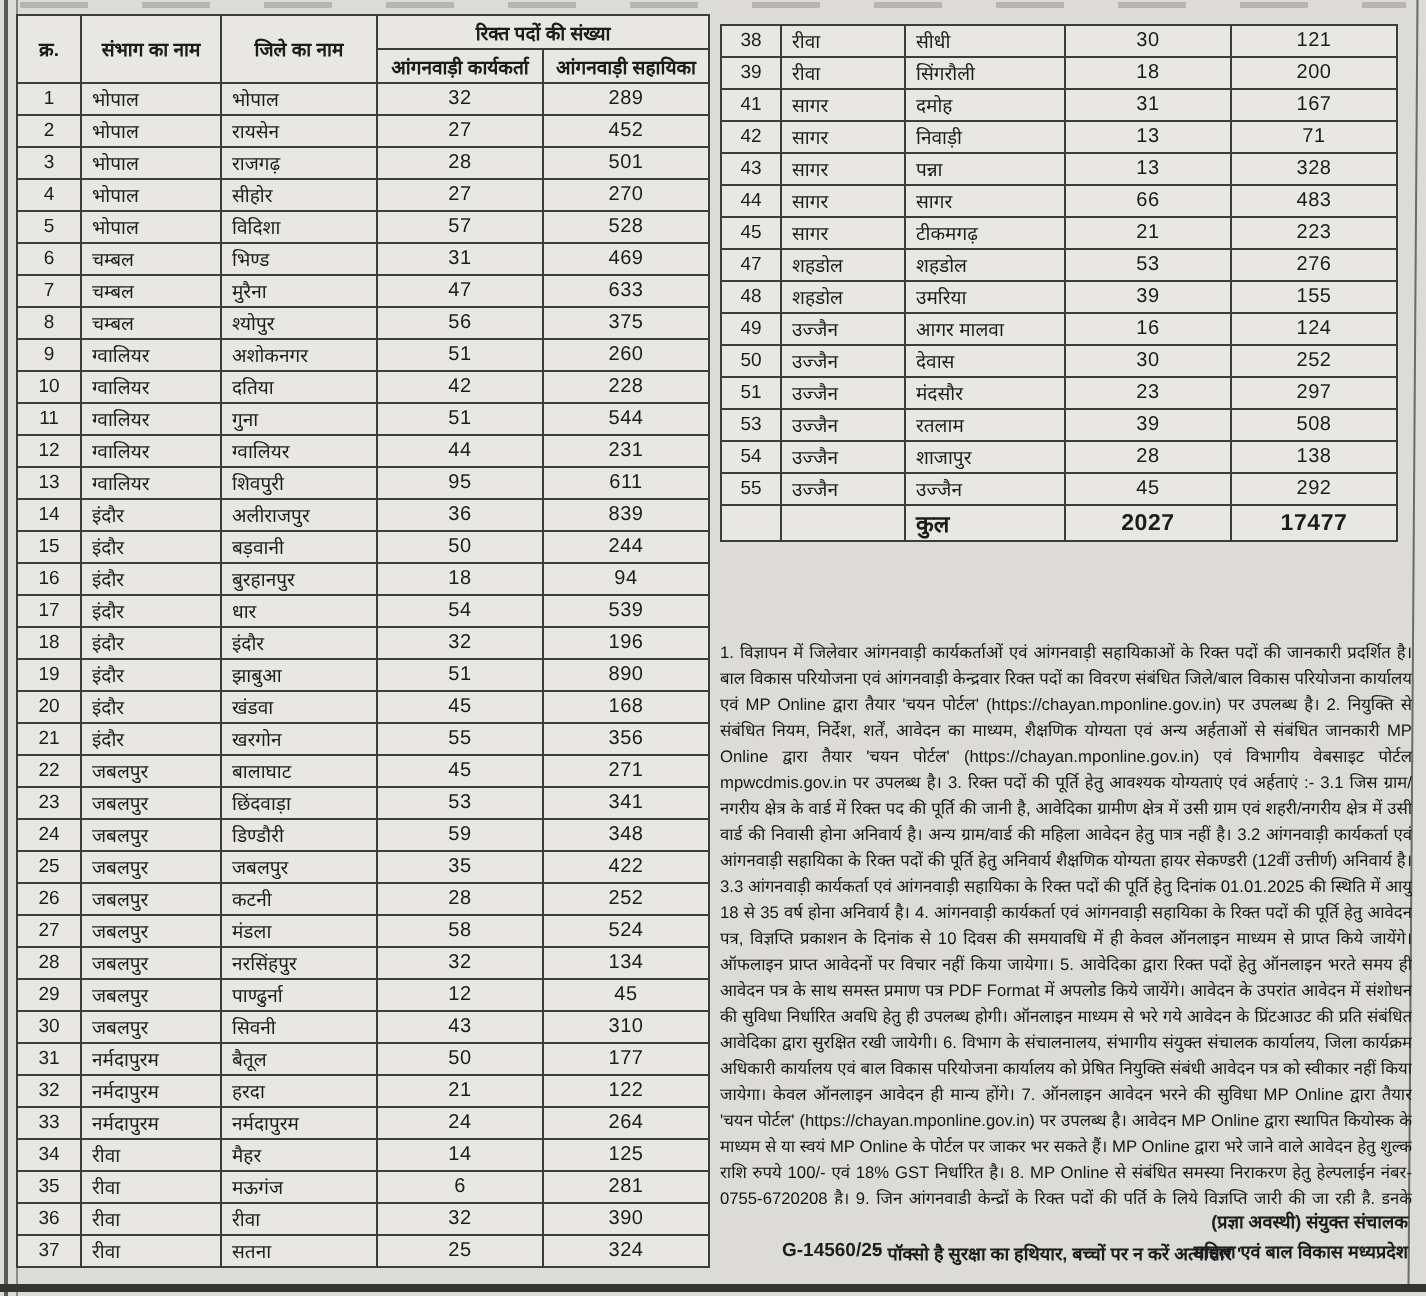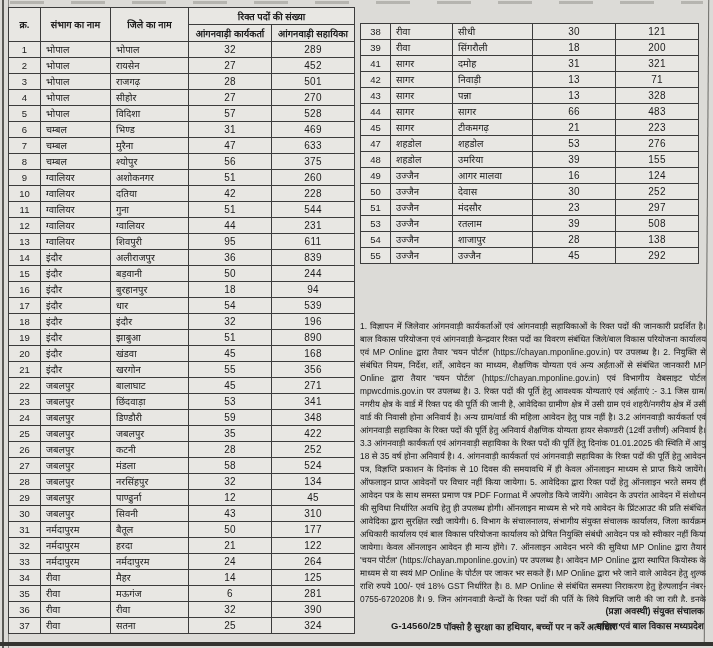--- a/index.html
+++ b/index.html
@@ -24,21 +24,21 @@
 
   table{border-collapse:collapse;table-layout:fixed;position:absolute;background:#e8e7e3;}
   td,th{border:1px solid #3c3c3c;overflow:hidden;white-space:nowrap;height:15px;padding:0;}
   thead th{height:16px;font-weight:bold;text-align:center;font-size:9.5px;}
   .c-sn{text-align:center;font-size:9.5px;}
   .c-txt{text-align:left;padding-left:5px;font-size:9.5px;}
   .c-num{text-align:center;font-size:10px;letter-spacing:.3px;}
   tr.total-row td{font-weight:bold;font-size:11.5px;height:17px;}
 
   #left-table{left:8px;top:7px;width:346px;}
-  #right-table{left:360px;top:23px;width:338px;}
+  #right-table{left:360px;top:12px;width:338px;}
 
   .notes{
     position:absolute;left:360px;top:320px;width:346px;height:282px;
     overflow:hidden;font-size:8.35px;line-height:13px;text-align:justify;
     color:#161616;
   }
   .sig1{position:absolute;right:9px;top:604px;font-size:9px;font-weight:bold;text-align:center;padding-left:16px;}
   .sig2{position:absolute;right:9px;top:619px;font-size:9px;font-weight:bold;text-align:right;margin-left:20px;}
   .gcode{position:absolute;left:362px;top:620px;font-size:9.5px;font-weight:bold;margin-left:29px;}
   .quote{position:absolute;left:437px;top:620px;font-size:9px;font-weight:bold;}
@@ -356,21 +356,21 @@
           <td class="c-txt">रीवा</td>
           <td class="c-txt">सिंगरौली</td>
           <td class="c-num">18</td>
           <td class="c-num">200</td>
         </tr>
         <tr>
           <td class="c-sn">41</td>
           <td class="c-txt">सागर</td>
           <td class="c-txt">दमोह</td>
           <td class="c-num">31</td>
-          <td class="c-num">321</td>
+          <td class="c-num">167</td>
         </tr>
         <tr>
           <td class="c-sn">42</td>
           <td class="c-txt">सागर</td>
           <td class="c-txt">निवाड़ी</td>
           <td class="c-num">13</td>
           <td class="c-num">71</td>
         </tr>
         <tr>
           <td class="c-sn">43</td>
@@ -442,20 +442,27 @@
           <td class="c-num">28</td>
           <td class="c-num">138</td>
         </tr>
         <tr>
           <td class="c-sn">55</td>
           <td class="c-txt">उज्जैन</td>
           <td class="c-txt">उज्जैन</td>
           <td class="c-num">45</td>
           <td class="c-num">292</td>
         </tr>
+        <tr class="total-row">
+          <td class="c-sn"></td>
+          <td class="c-txt"></td>
+          <td class="c-txt">कुल</td>
+          <td class="c-num">2027</td>
+          <td class="c-num">17477</td>
+        </tr>
       </tbody>
   </table>
 
   <div class="notes">1. विज्ञापन में जिलेवार आंगनवाड़ी कार्यकर्ताओं एवं आंगनवाड़ी सहायिकाओं के रिक्त पदों की जानकारी प्रदर्शित है। बाल विकास परियोजना एवं आंगनवाड़ी केन्द्रवार रिक्त पदों का विवरण संबंधित जिले/बाल विकास परियोजना कार्यालय एवं MP Online द्वारा तैयार 'चयन पोर्टल' (https://chayan.mponline.gov.in) पर उपलब्ध है। 2. नियुक्ति से संबंधित नियम, निर्देश, शर्तें, आवेदन का माध्यम, शैक्षणिक योग्यता एवं अन्य अर्हताओं से संबंधित जानकारी MP Online द्वारा तैयार 'चयन पोर्टल' (https://chayan.mponline.gov.in) एवं विभागीय वेबसाइट पोर्टल mpwcdmis.gov.in पर उपलब्ध है। 3. रिक्त पदों की पूर्ति हेतु आवश्यक योग्यताएं एवं अर्हताएं :- 3.1 जिस ग्राम/नगरीय क्षेत्र के वार्ड में रिक्त पद की पूर्ति की जानी है, आवेदिका ग्रामीण क्षेत्र में उसी ग्राम एवं शहरी/नगरीय क्षेत्र में उसी वार्ड की निवासी होना अनिवार्य है। अन्य ग्राम/वार्ड की महिला आवेदन हेतु पात्र नहीं है। 3.2 आंगनवाड़ी कार्यकर्ता एवं आंगनवाड़ी सहायिका के रिक्त पदों की पूर्ति हेतु अनिवार्य शैक्षणिक योग्यता हायर सेकण्डरी (12वीं उत्तीर्ण) अनिवार्य है। 3.3 आंगनवाड़ी कार्यकर्ता एवं आंगनवाड़ी सहायिका के रिक्त पदों की पूर्ति हेतु दिनांक 01.01.2025 की स्थिति में आयु 18 से 35 वर्ष होना अनिवार्य है। 4. आंगनवाड़ी कार्यकर्ता एवं आंगनवाड़ी सहायिका के रिक्त पदों की पूर्ति हेतु आवेदन पत्र, विज्ञप्ति प्रकाशन के दिनांक से 10 दिवस की समयावधि में ही केवल ऑनलाइन माध्यम से प्राप्त किये जायेंगे। ऑफलाइन प्राप्त आवेदनों पर विचार नहीं किया जायेगा। 5. आवेदिका द्वारा रिक्त पदों हेतु ऑनलाइन भरते समय ही आवेदन पत्र के साथ समस्त प्रमाण पत्र PDF Format में अपलोड किये जायेंगे। आवेदन के उपरांत आवेदन में संशोधन की सुविधा निर्धारित अवधि हेतु ही उपलब्ध होगी। ऑनलाइन माध्यम से भरे गये आवेदन के प्रिंटआउट की प्रति संबंधित आवेदिका द्वारा सुरक्षित रखी जायेगी। 6. विभाग के संचालनालय, संभागीय संयुक्त संचालक कार्यालय, जिला कार्यक्रम अधिकारी कार्यालय एवं बाल विकास परियोजना कार्यालय को प्रेषित नियुक्ति संबंधी आवेदन पत्र को स्वीकार नहीं किया जायेगा। केवल ऑनलाइन आवेदन ही मान्य होंगे। 7. ऑनलाइन आवेदन भरने की सुविधा MP Online द्वारा तैयार 'चयन पोर्टल' (https://chayan.mponline.gov.in) पर उपलब्ध है। आवेदन MP Online द्वारा स्थापित कियोस्क के माध्यम से या स्वयं MP Online के पोर्टल पर जाकर भर सकते हैं। MP Online द्वारा भरे जाने वाले आवेदन हेतु शुल्क राशि रुपये 100/- एवं 18% GST निर्धारित है। 8. MP Online से संबंधित समस्या निराकरण हेतु हेल्पलाईन नंबर- 0755-6720208 है। 9. जिन आंगनवाड़ी केन्द्रों के रिक्त पदों की पूर्ति के लिये विज्ञप्ति जारी की जा रही है, इनके संबंध में यदि कलेक्टर / अपर कलेक्टर / संभाग आयुक्त/अपर आयुक्त के न्यायालय अथवा माननीय उच्च न्यायालय में यदि कोई वाद प्रचलित है अथवा भर्ती प्रक्रिया के दौरान कोई वाद निर्मित होता है तो माननीय न्यायालय का निर्णय अंतिम होगा अर्थात् चयन एवं नियुक्ति माननीय न्यायालय के निर्णय के अधीन रहेगी। 10. आंगनवाड़ी कार्यकर्ता एवं आंगनवाड़ी सहायिका के रिक्त पदों की संख्या / विज्ञापित रिक्त पदों में परिवर्तन का अधिकार विभाग का होगा। (आयुक्त द्वारा अनुमोदित)</div>
 
   <div class="sig1">(प्रज्ञा अवस्थी) संयुक्त संचालक</div>
   <div class="sig2">महिला एवं बाल विकास मध्यप्रदेश</div>
   <div class="gcode">G-14560/25</div>
   <div class="quote">" पॉक्सो है सुरक्षा का हथियार, बच्चों पर न करें अत्याचार "</div>
 </div>

